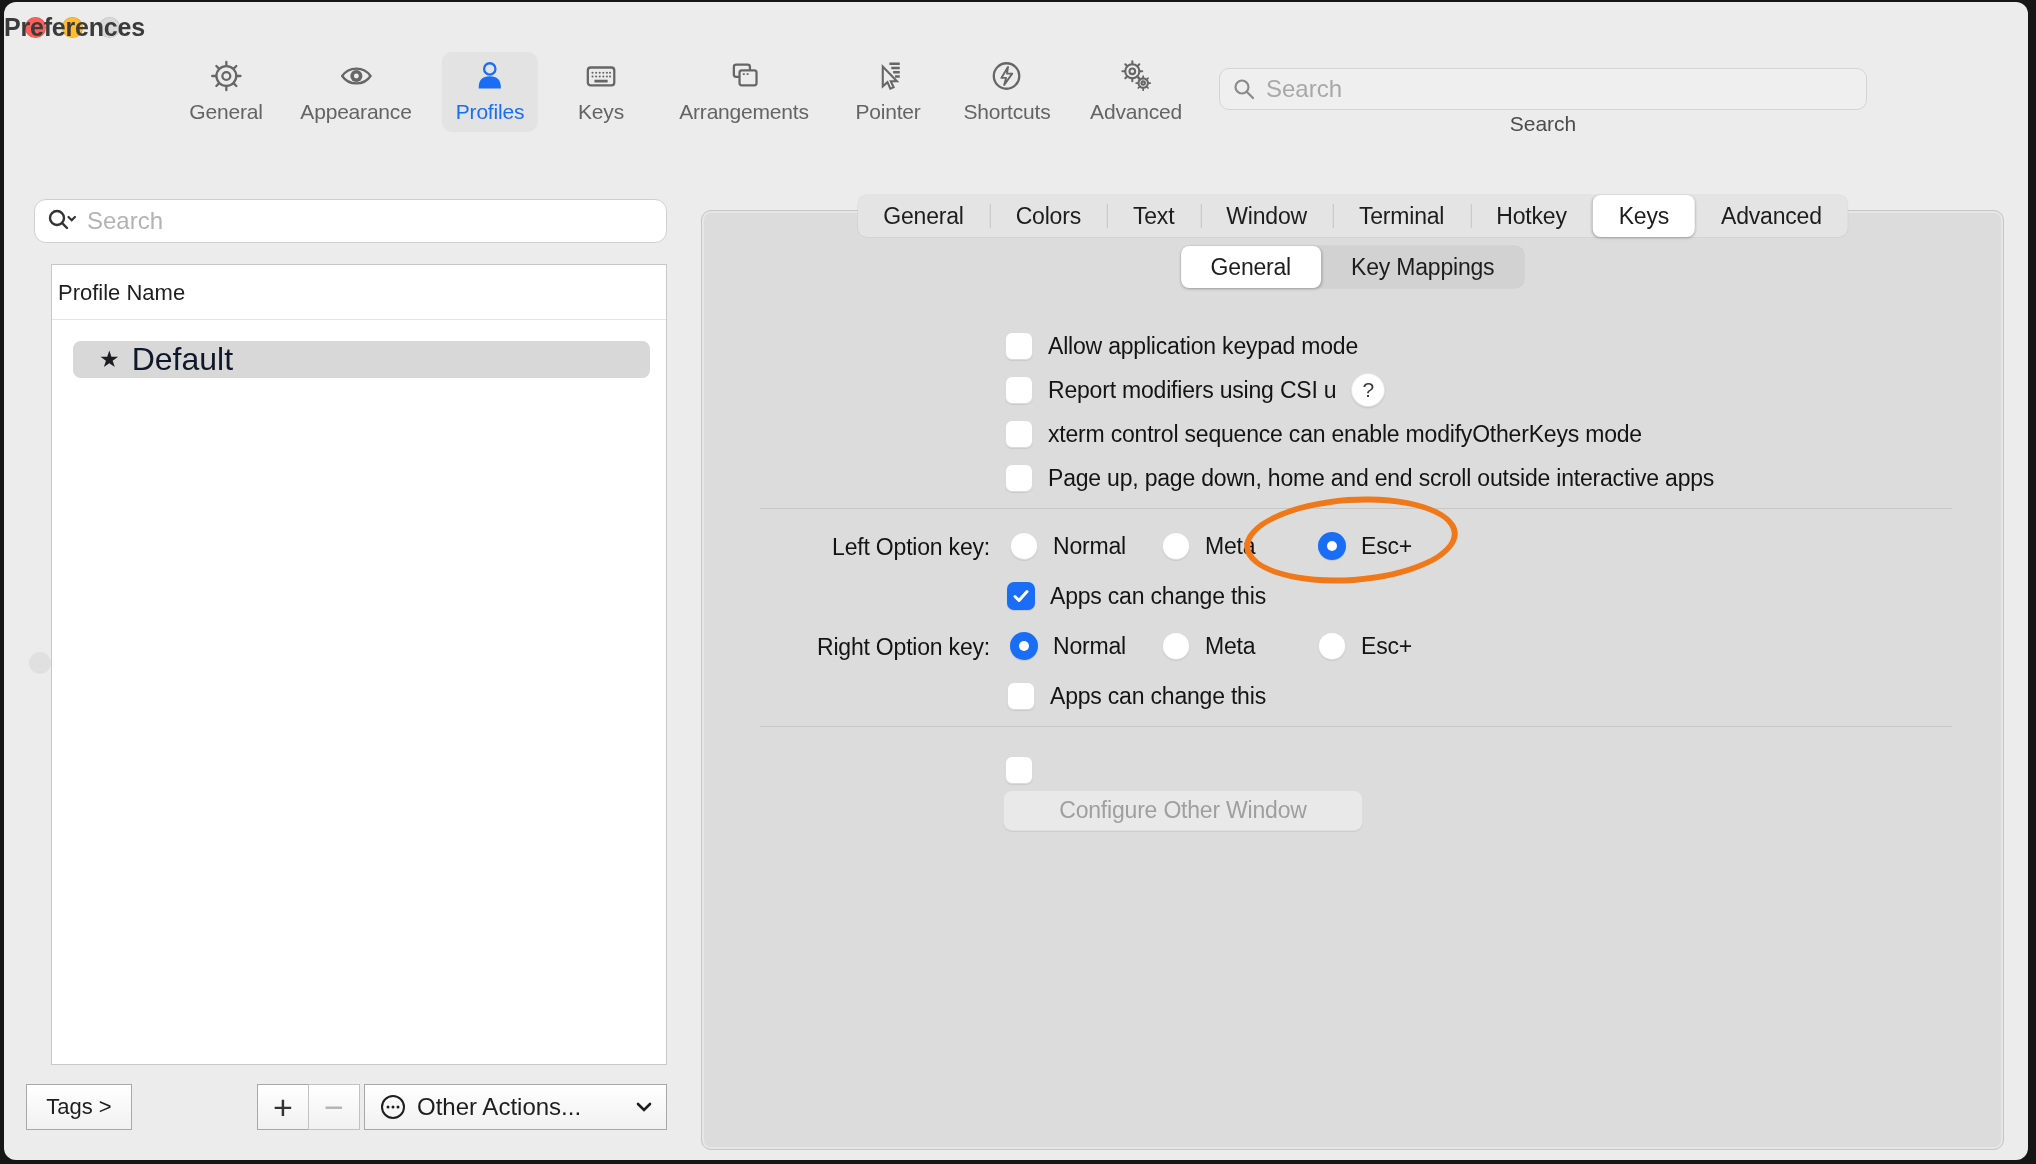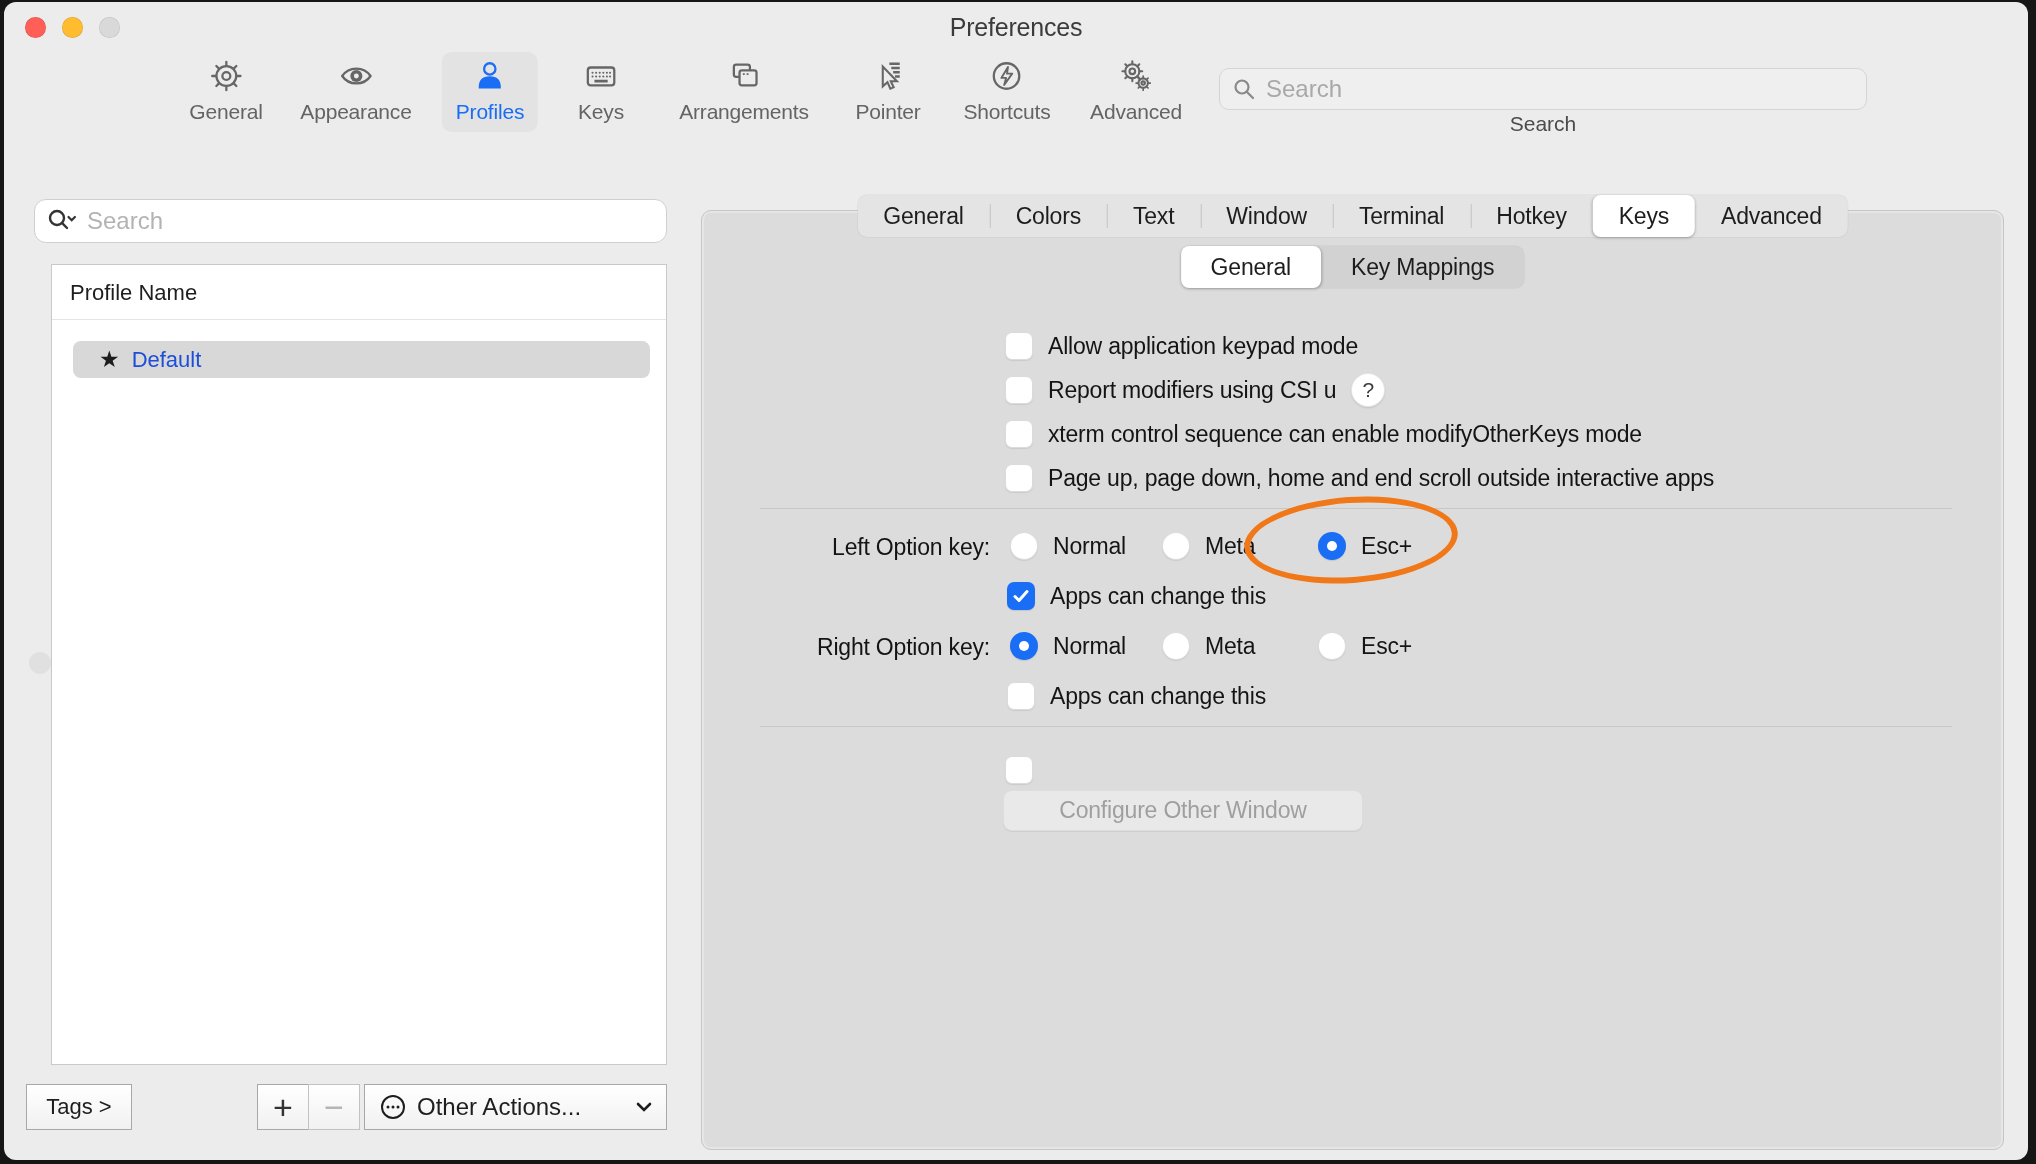--- a/index.html
+++ b/index.html
@@ -14,22 +14,22 @@
   .window {
     position:absolute; left:4px; top:2px; width:2024px; height:1158px;
     background:#ececec; border-radius:12px; overflow:hidden;
   }
   
   .traffic { position:absolute; width:21px; height:21px; border-radius:50%; top:15px; }
   .t-red    { left:21px;  background:#ff5f57; box-shadow:inset 0 0 0 .5px rgba(0,0,0,.15);}
   .t-yellow { left:58px;  background:#febc2e; box-shadow:inset 0 0 0 .5px rgba(0,0,0,.15);}
   .t-gray   { left:95px;  background:#d9d9d9; box-shadow:inset 0 0 0 .5px rgba(0,0,0,.12);}
   .title {
-    position:absolute; left:0; top:11px; width:100%; text-align:center;
-    font-size:25px; font-weight:normal; color:#3b3b3b; letter-spacing:-.2px;
+    position:absolute; left:0; top:11px; width:100%; 
+    font-size:25px; font-weight:bold; color:#3b3b3b; letter-spacing:-.2px;
   }
   
   .tb-item {
     position:absolute; top:50px; transform:translateX(-50%);
     display:flex; flex-direction:column; align-items:center; gap:7px;
     padding:7px 14px 8px; border-radius:10px; color:#616161;
   }
   .tb-item .tb-label { font-size:21px; color:#646464; letter-spacing:-.2px; white-space:nowrap;}
   .tb-item.selected { background:#e3e3e3; }
   .tb-item.selected .tb-label { color:#1a6df5; }
@@ -57,30 +57,30 @@
   .sb-search input {
     border:none; outline:none; background:transparent; flex:1;
     font-size:24px; color:#222; font-family:inherit;
   }
   .sb-search input::placeholder { color:#b3b3b3; }
   .profile-panel {
     position:absolute; left:47px; top:262px; width:616px; height:801px;
     background:#fff; border:1px solid #c9c9c9;
   }
   .profile-header {
-    height:55px; line-height:55px; padding-left:18px; font-size:22px; color:#1e1e1e;
+    height:55px; line-height:55px; padding-left:6px; font-size:22px; color:#1e1e1e;
     border-bottom:1px solid #e4e4e4;
   }
   .profile-row {
     position:absolute; left:21px; top:76px; width:577px; height:37px;
     background:#d8d8d8; border-radius:8px;
     display:flex; align-items:center; gap:12px; padding-left:26px;
   }
   .profile-row .star { font-size:23px; color:#1d1d1f; }
-  .profile-row .pname { font-size:22px; color:#1d4ed8; }
+  .profile-row .pname { font-size:32px; color:#0f172a; }
   .splitter-dot {
     position:absolute; left:25px; top:650px; width:22px; height:22px;
     border-radius:50%; background:#e0e0e0;
   }
   
   .btn {
     position:absolute; top:1082px; height:46px;
     background:linear-gradient(#ffffff,#f1f1f1);
     border:1px solid #a8a8a8;
     display:flex; align-items:center; justify-content:center;

